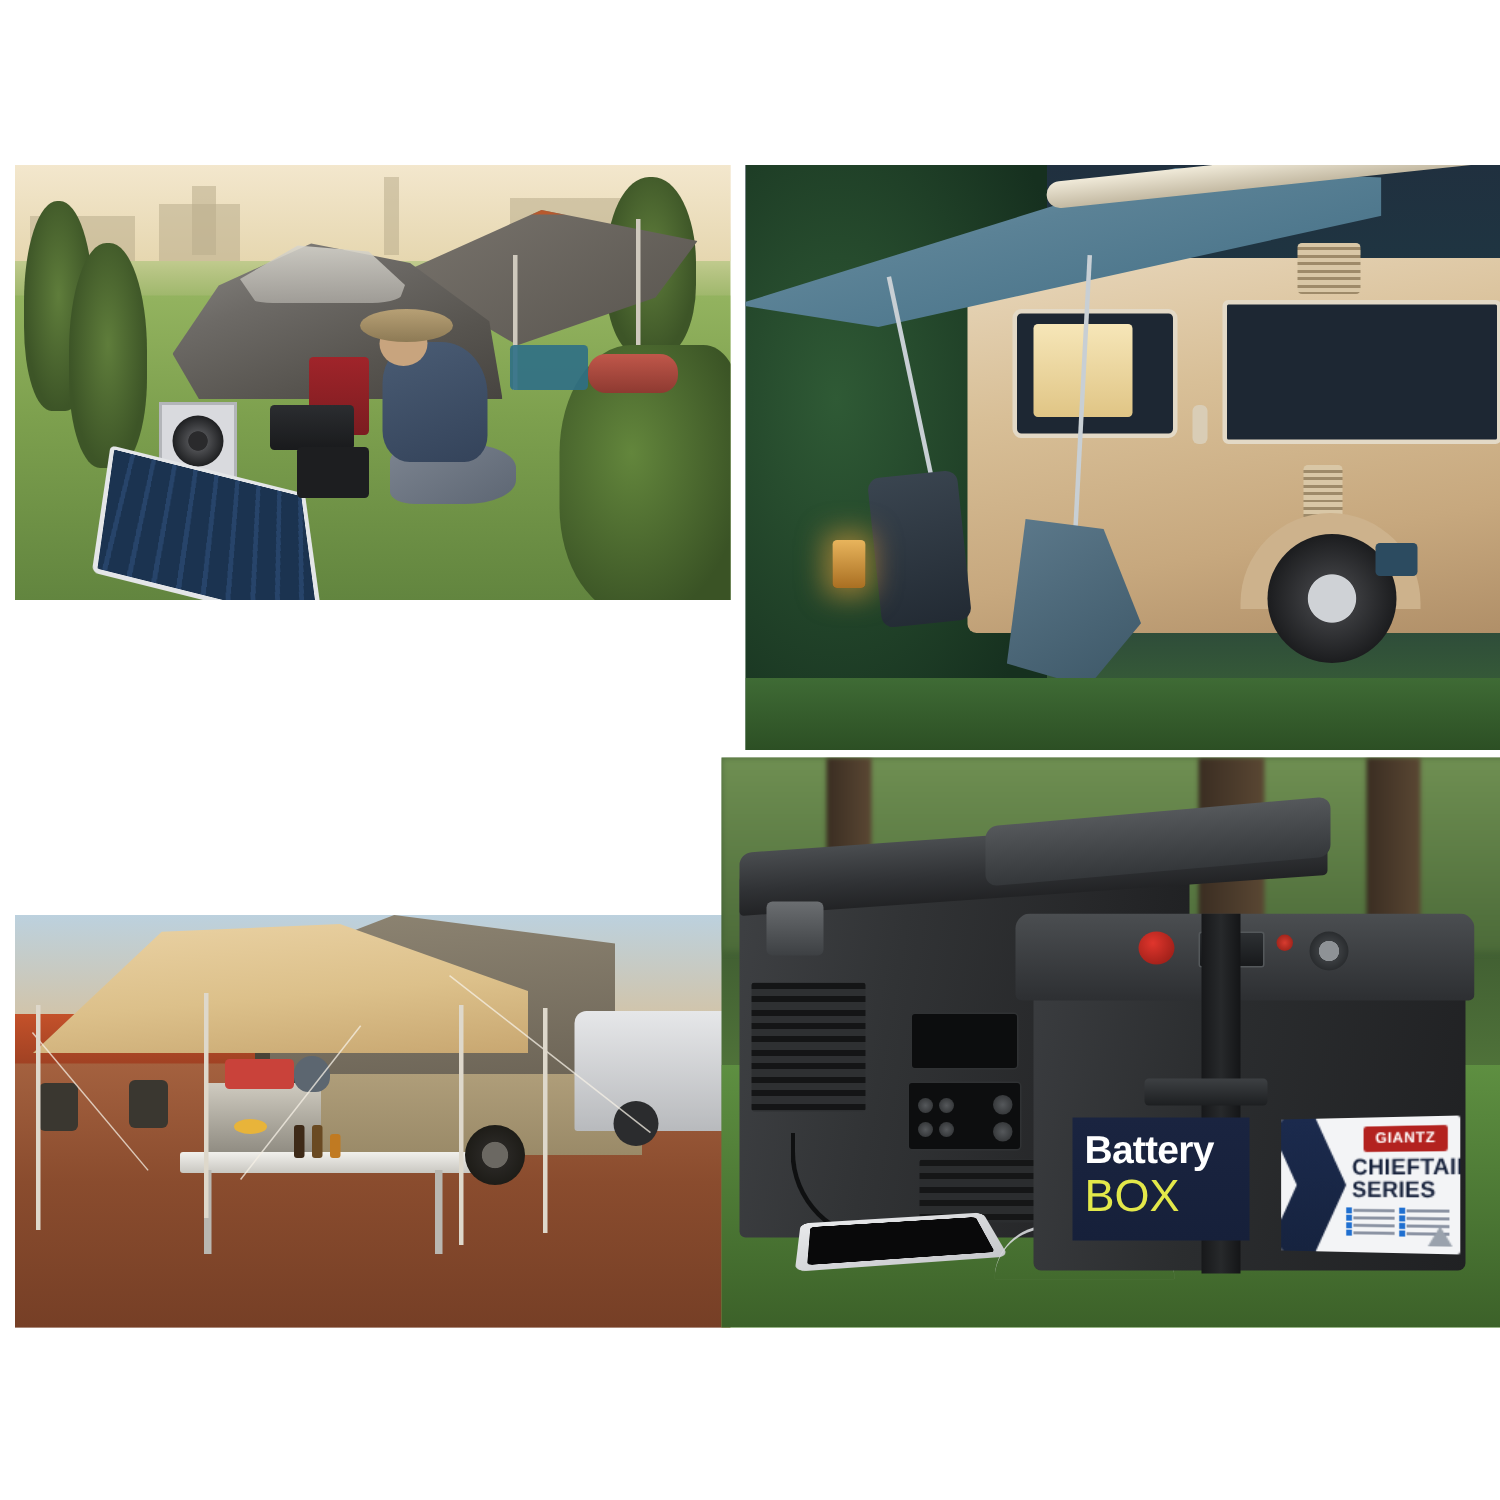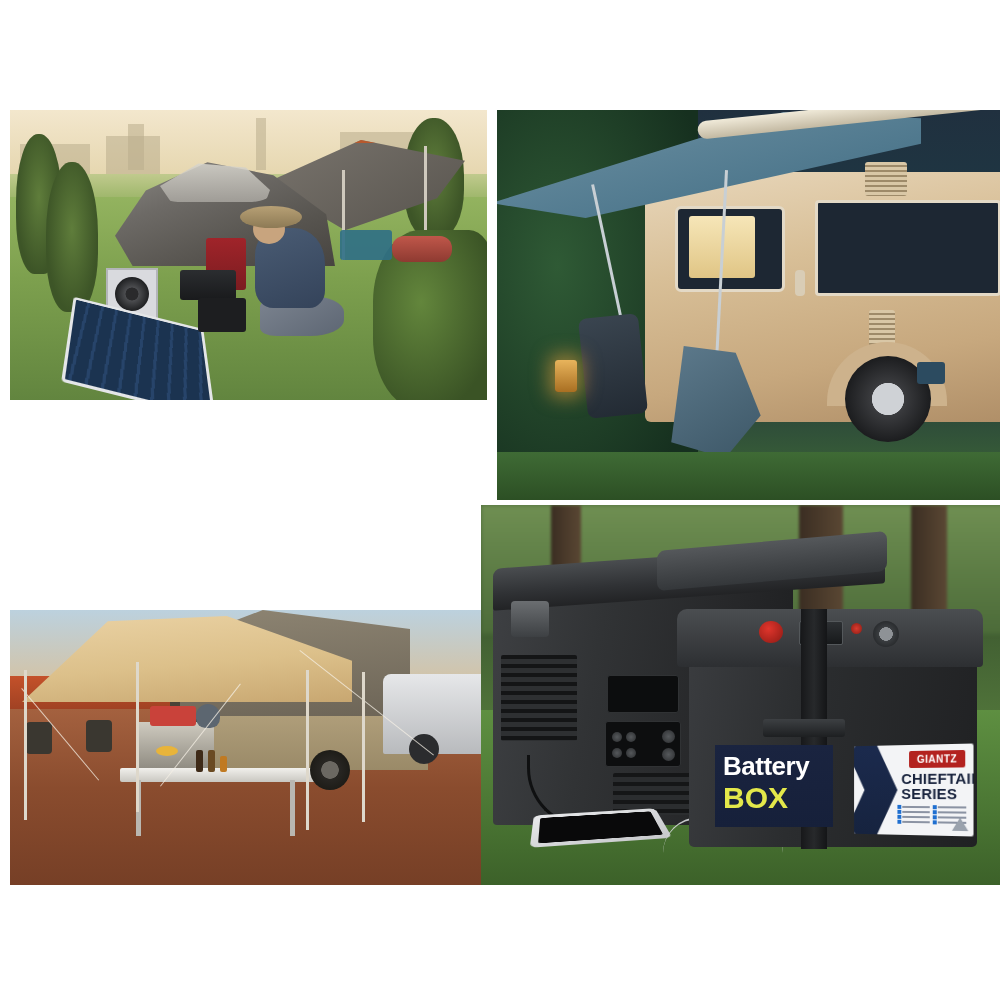--- a/index.html
+++ b/index.html
@@ -164,21 +164,21 @@
     background:radial-gradient(circle,#8e9296 0 36%,#3a3d40 38%,#1b1d1f 100%);}
   .bb-strap{position:absolute;left:320px;top:104px;width:26px;height:240px;
     background:linear-gradient(90deg,#17181a,#27292b 50%,#141517);}
   .bb-buckle{position:absolute;left:282px;top:214px;width:82px;height:18px;
     background:linear-gradient(180deg,#3d4043,#1d1f21);border-radius:3px;}
 
   .bb-label{position:absolute;left:234px;top:240px;width:118px;height:82px;
     background:linear-gradient(180deg,#1a2440,#16203a);}
   .bb-label .t1{position:absolute;left:8px;top:8px;font-weight:bold;color:#ffffff;
     font-size:26px;letter-spacing:-.5px;line-height:1;}
-  .bb-label .t2{position:absolute;left:8px;top:38px;font-weight:bold;color:#e3e84a;
+  .bb-label .t2{position:absolute;left:8px;top:38px;font-weight:normal;color:#e3e84a;
     font-size:30px;letter-spacing:0px;line-height:1;}
 
   .bb-card{position:absolute;left:370px;top:240px;width:122px;height:90px;
     background:#f3f4f6;border-radius:2px;overflow:hidden;
     transform:perspective(420px) rotateY(-12deg);}
   .bb-chev{position:absolute;left:-10px;top:0;width:56px;height:100%;
     background:linear-gradient(180deg,#1b2a4d,#16233f);
     clip-path:polygon(0% 0%,62% 0%,100% 50%,62% 100%,0% 100%,38% 50%);}
   .bb-brand{position:absolute;left:58px;top:6px;width:56px;height:17px;
     background:#b3221f;border-radius:2px;color:#fff;font-size:10px;font-weight:bold;

